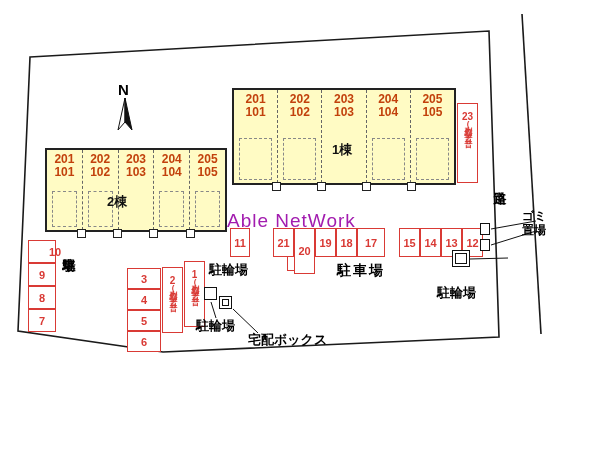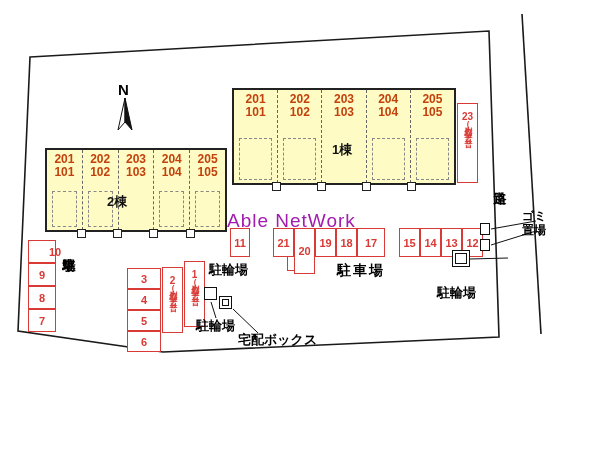--- a/index.html
+++ b/index.html
@@ -173,21 +173,21 @@
   </div>
   <div class="stall vstall" style="left:184px; top:261px; width:21px; height:66px;">
     <div class="num">1</div>
     <div class="vt">縦列(普+普)</div>
   </div>
 
   <div class="lbl vlbl" style="left:61px; top:247px;">駐車場</div>
   <div class="lbl" style="left:337px; top:262px; font-size:14px; letter-spacing:2px;">駐車場</div>
   <div class="lbl" style="left:209px; top:262px;">駐輪場</div>
   <div class="lbl" style="left:196px; top:318px;">駐輪場</div>
-  <div class="lbl" style="left:238px; top:332px;">宅配ボックス</div>
+  <div class="lbl" style="left:248px; top:332px;">宅配ボックス</div>
   <div class="lbl" style="left:437px; top:285px;">駐輪場</div>
 
   <div class="lbl small" style="left:522px; top:209px;">
     <div>ゴミ</div>
     <div>置場</div>
   </div>
 
   <div class="lbl vlbl" style="left:492px; top:181px;">道路</div>
 
   <div class="marker" style="left:204px; top:287px; width:13px; height:13px;"></div>

